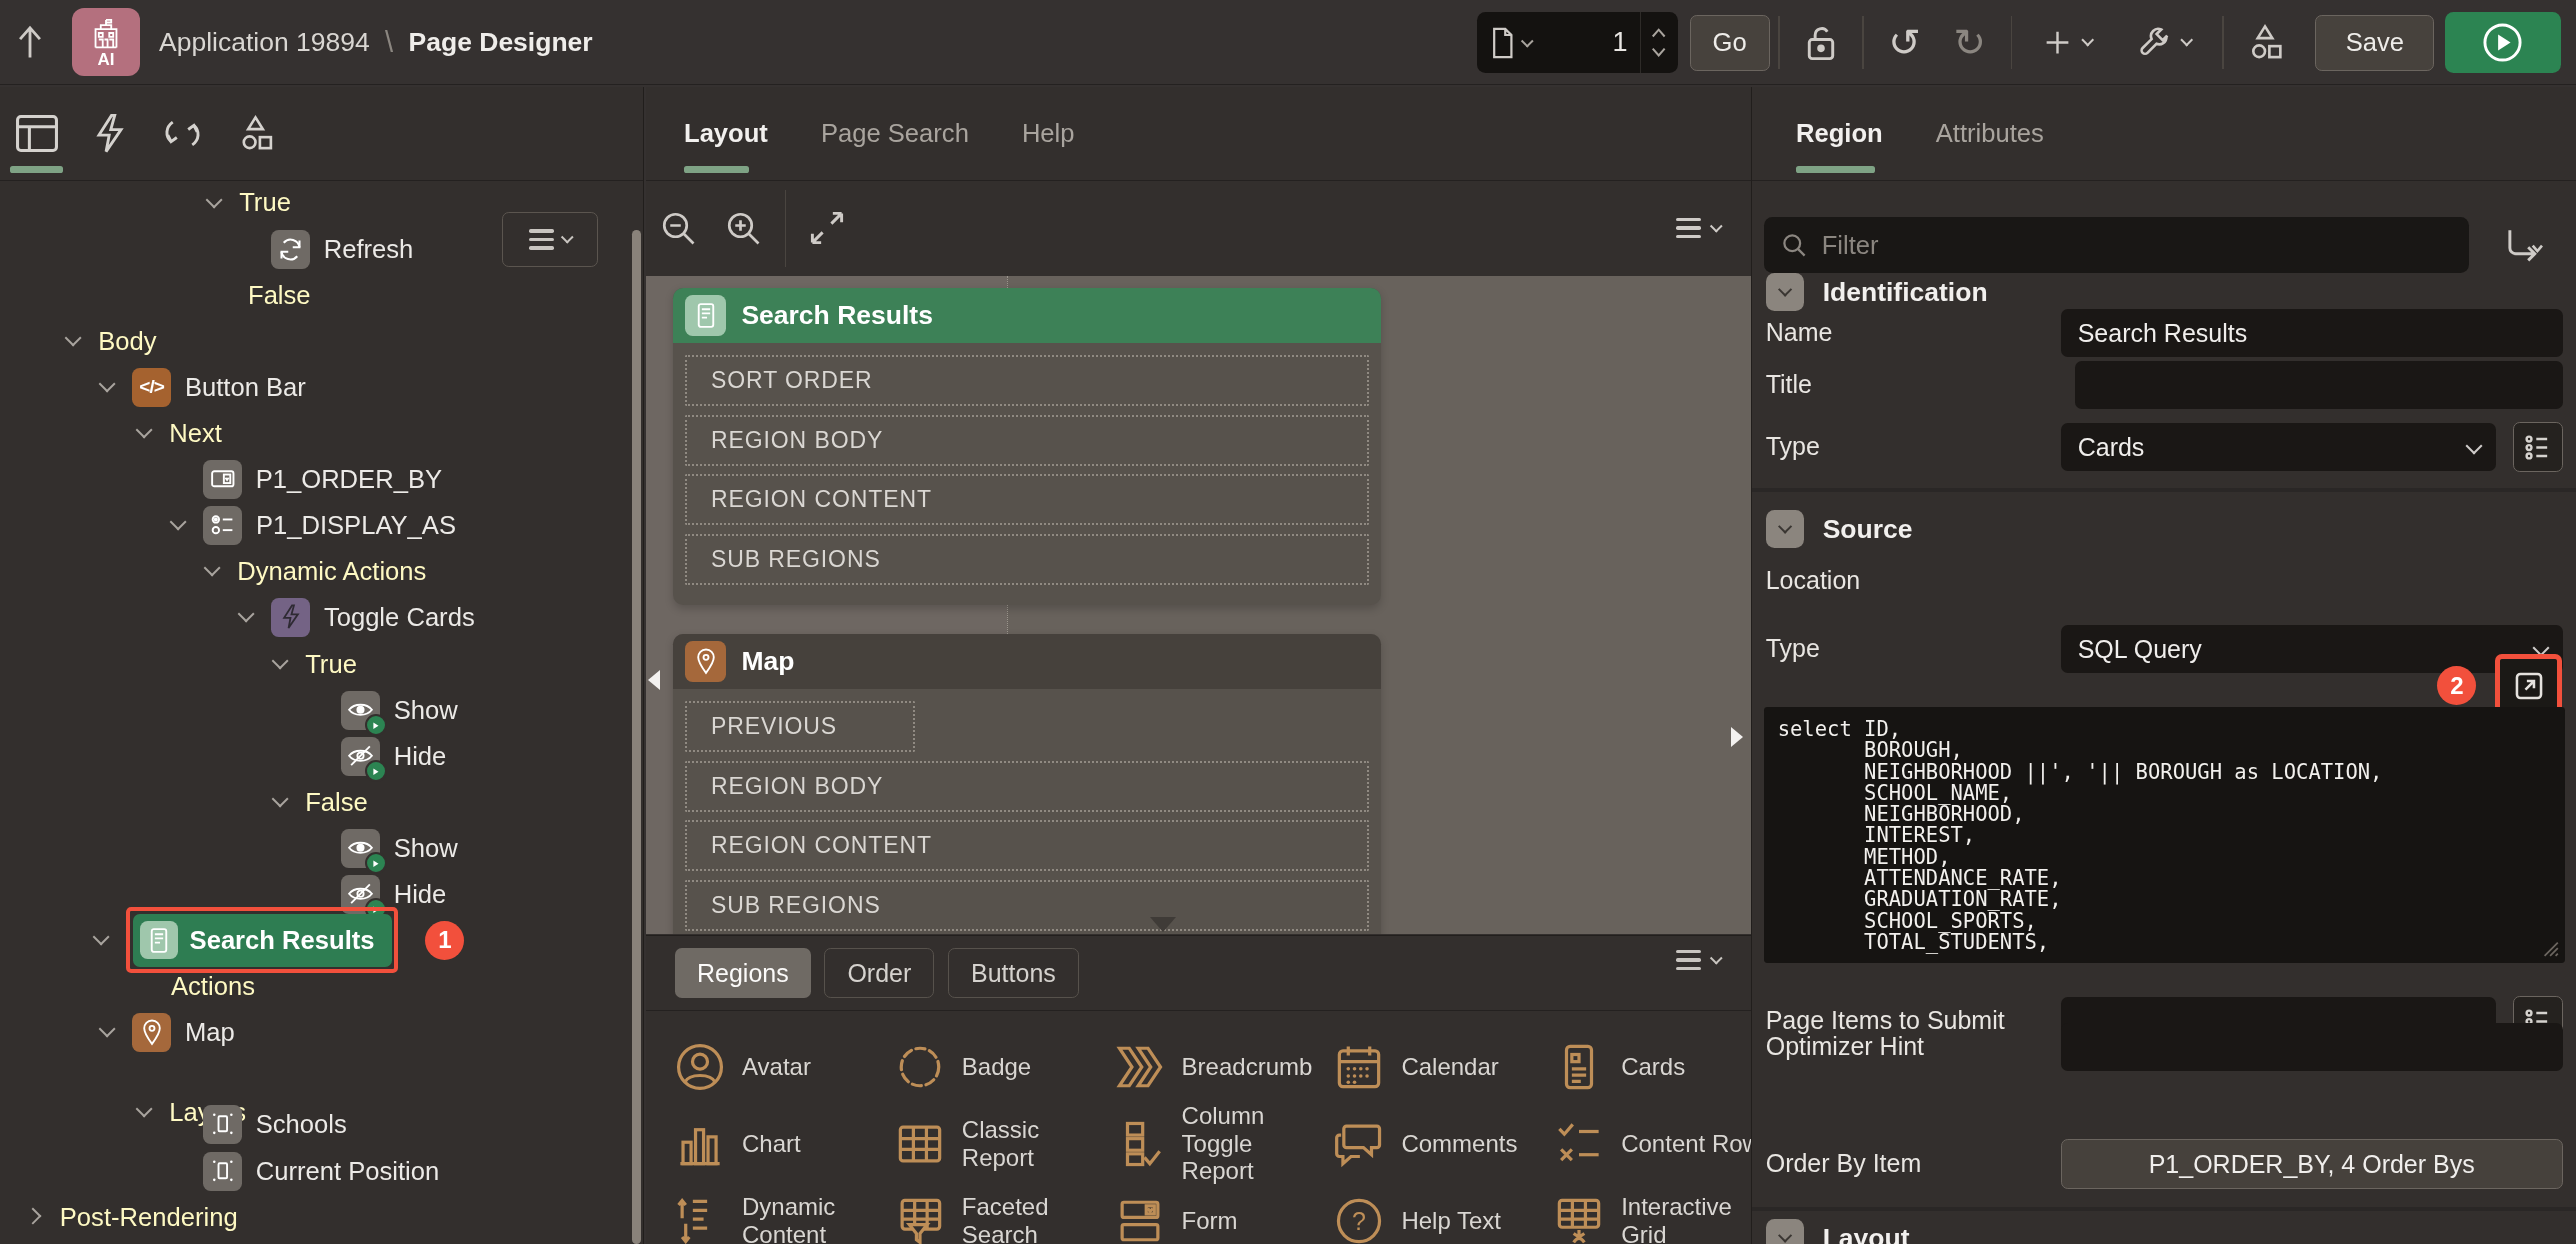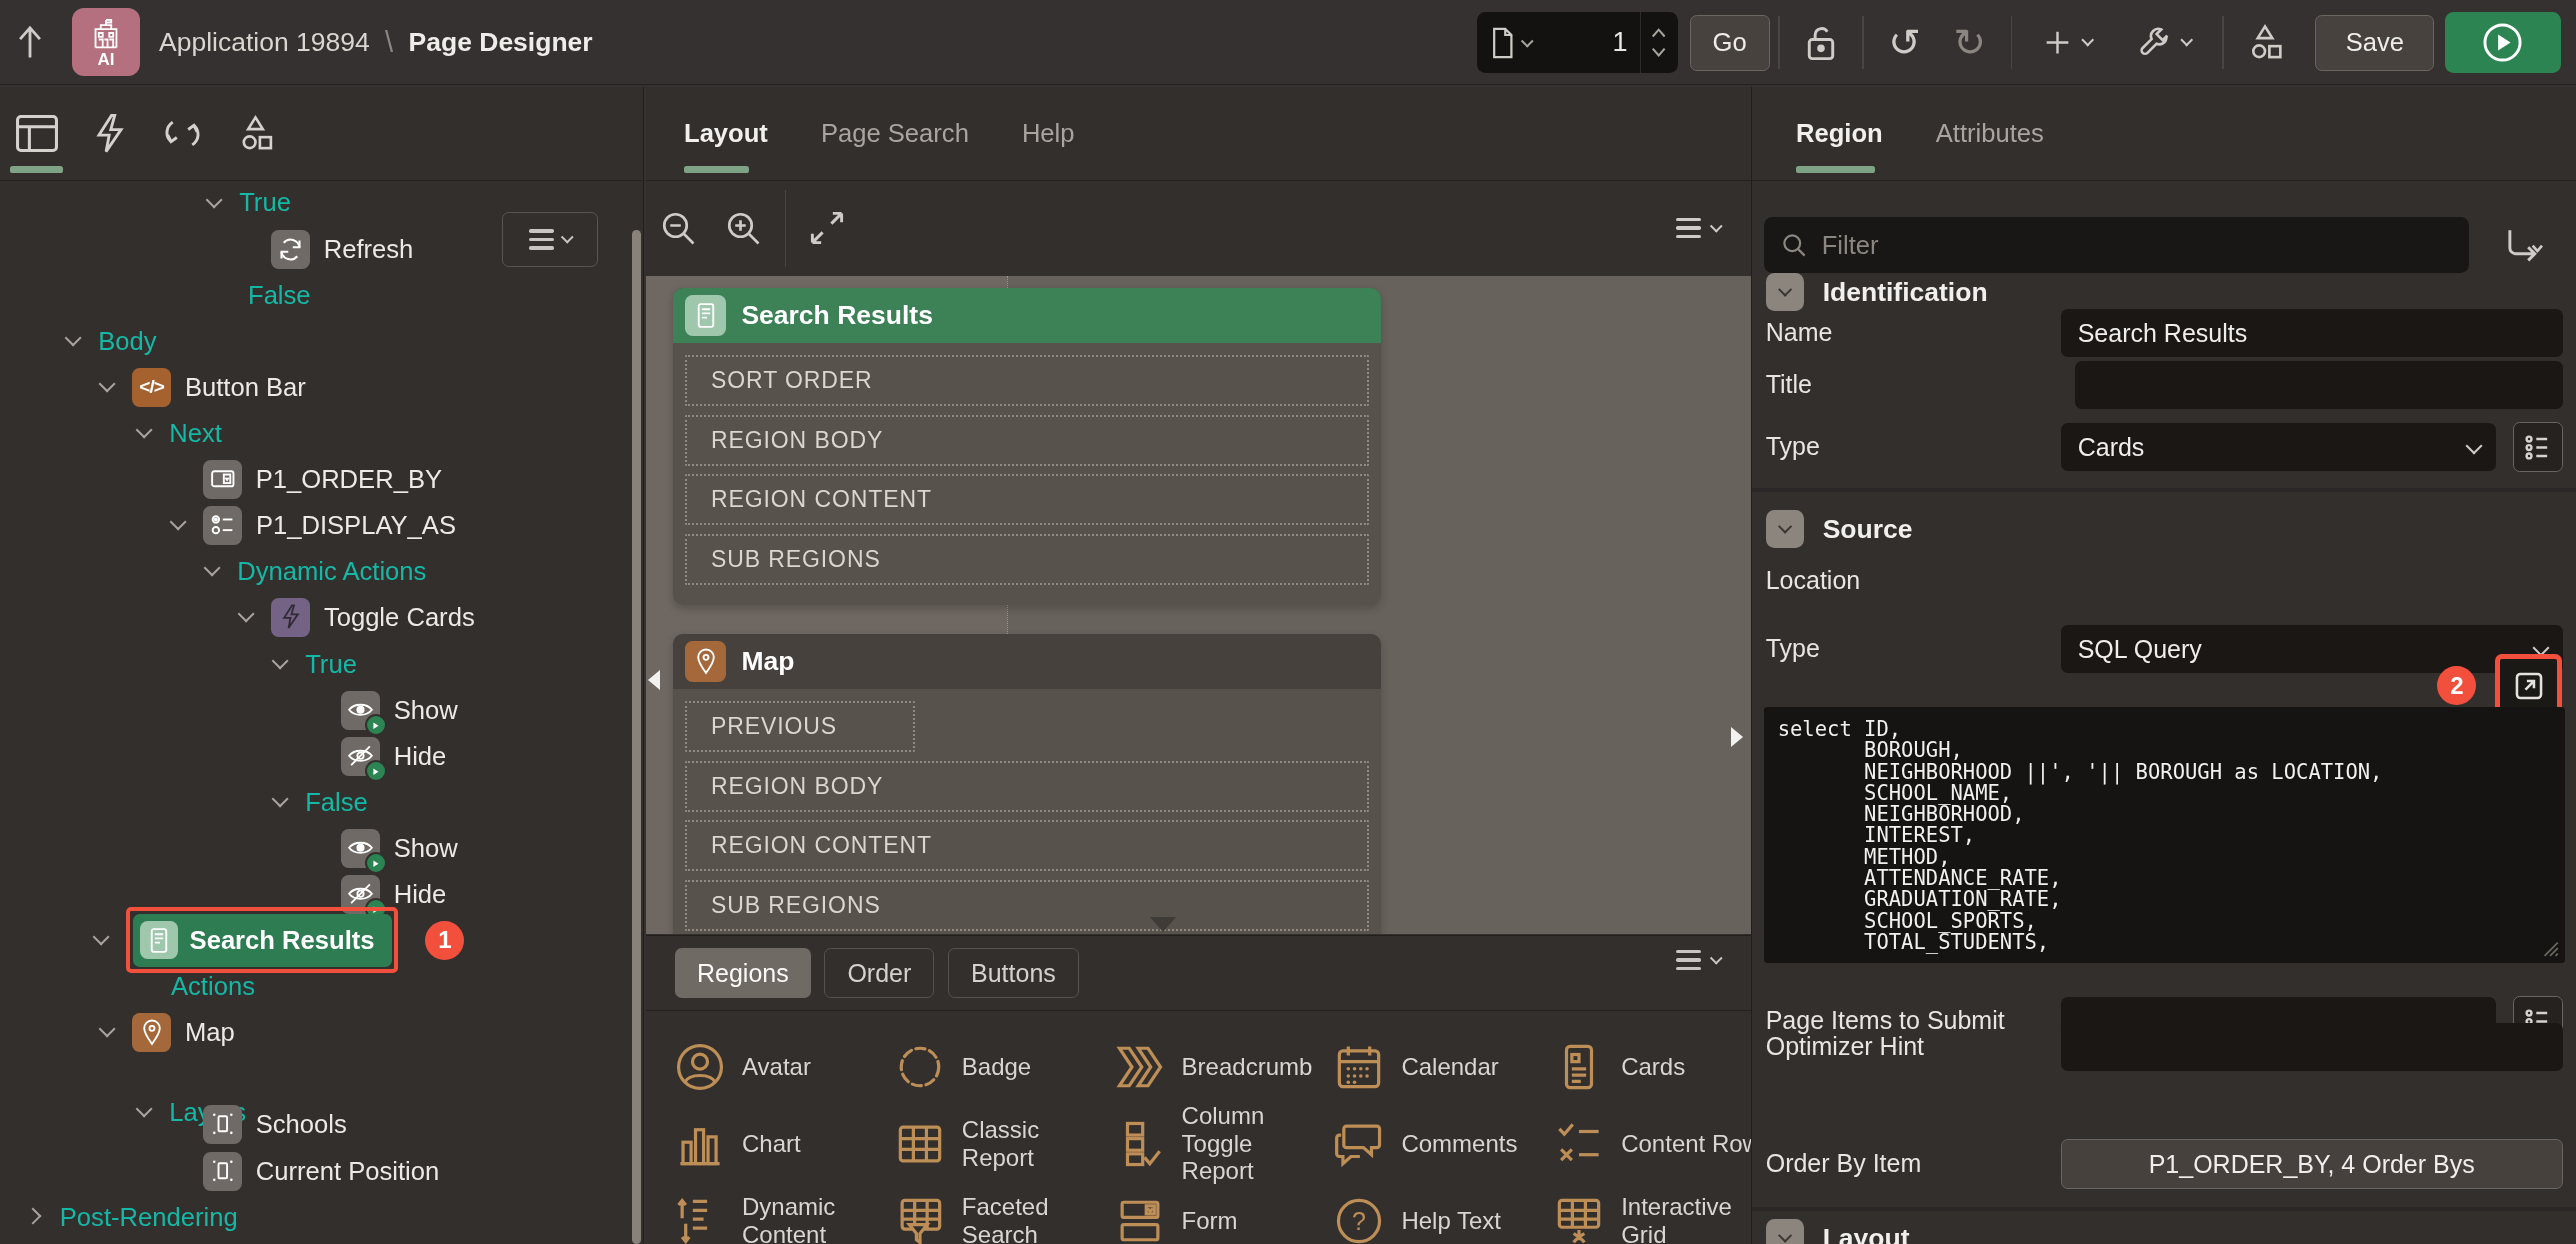--- a/index.html
+++ b/index.html
@@ -43,21 +43,21 @@
                border-left:1.7px solid #211E1C;}
   .tabbar{height:94px;border-bottom:1.7px solid #242120;position:relative;display:flex;align-items:center;}
   .underline{position:absolute;height:7.7px;border-radius:2.6px;background:#7FA385;bottom:6.8px;}
   .icon-tab{width:73px;display:flex;justify-content:center;color:#D5D2CE;}
   .txt-tab{font-size:25.6px;color:#A9A49E;margin-right:53px;position:relative;}
   .txt-tab.active{color:#F2F0EE;font-weight:bold;}
   
   .tree{position:absolute;left:0;top:96px;width:644px;height:1062px;}
   .trow{position:absolute;height:46px;display:flex;align-items:center;gap:13.7px;font-size:25.6px;}
   .trow .lbl{white-space:nowrap;color:#ECEAE7;}
-  .trow .lbl.dim{color:#14b8a6;}
+  .trow .lbl.dim{color:#fef9c3;}
   .tchev{width:20.5px;height:20.5px;flex:none;position:relative;color:#A9A49E;}
   .tchev::after{content:"";position:absolute;left:3.4px;top:1.7px;width:10.2px;height:10.2px;
         border-right:2.6px solid currentColor;border-bottom:2.6px solid currentColor;transform:rotate(45deg);}
   .tchev.right::after{transform:rotate(-45deg);left:1.7px;top:3.4px;}
   .tile{width:39px;height:39px;border-radius:7.7px;background:#6F6A65;flex:none;display:flex;
         align-items:center;justify-content:center;color:#fff;position:relative;}
   .tile .badge-play{position:absolute;right:-6.8px;bottom:-6.8px;width:22px;height:22px;border-radius:50%;
         background:#2C8452;border:2.6px solid #332F2D;display:flex;align-items:center;justify-content:center;}
   .pill{display:flex;align-items:center;gap:12px;background:#2E7D52;border-radius:6.8px;height:53px;padding:0 17px 0 6.8px;}
   .pill .lbl{font-weight:bold;color:#fff;}

